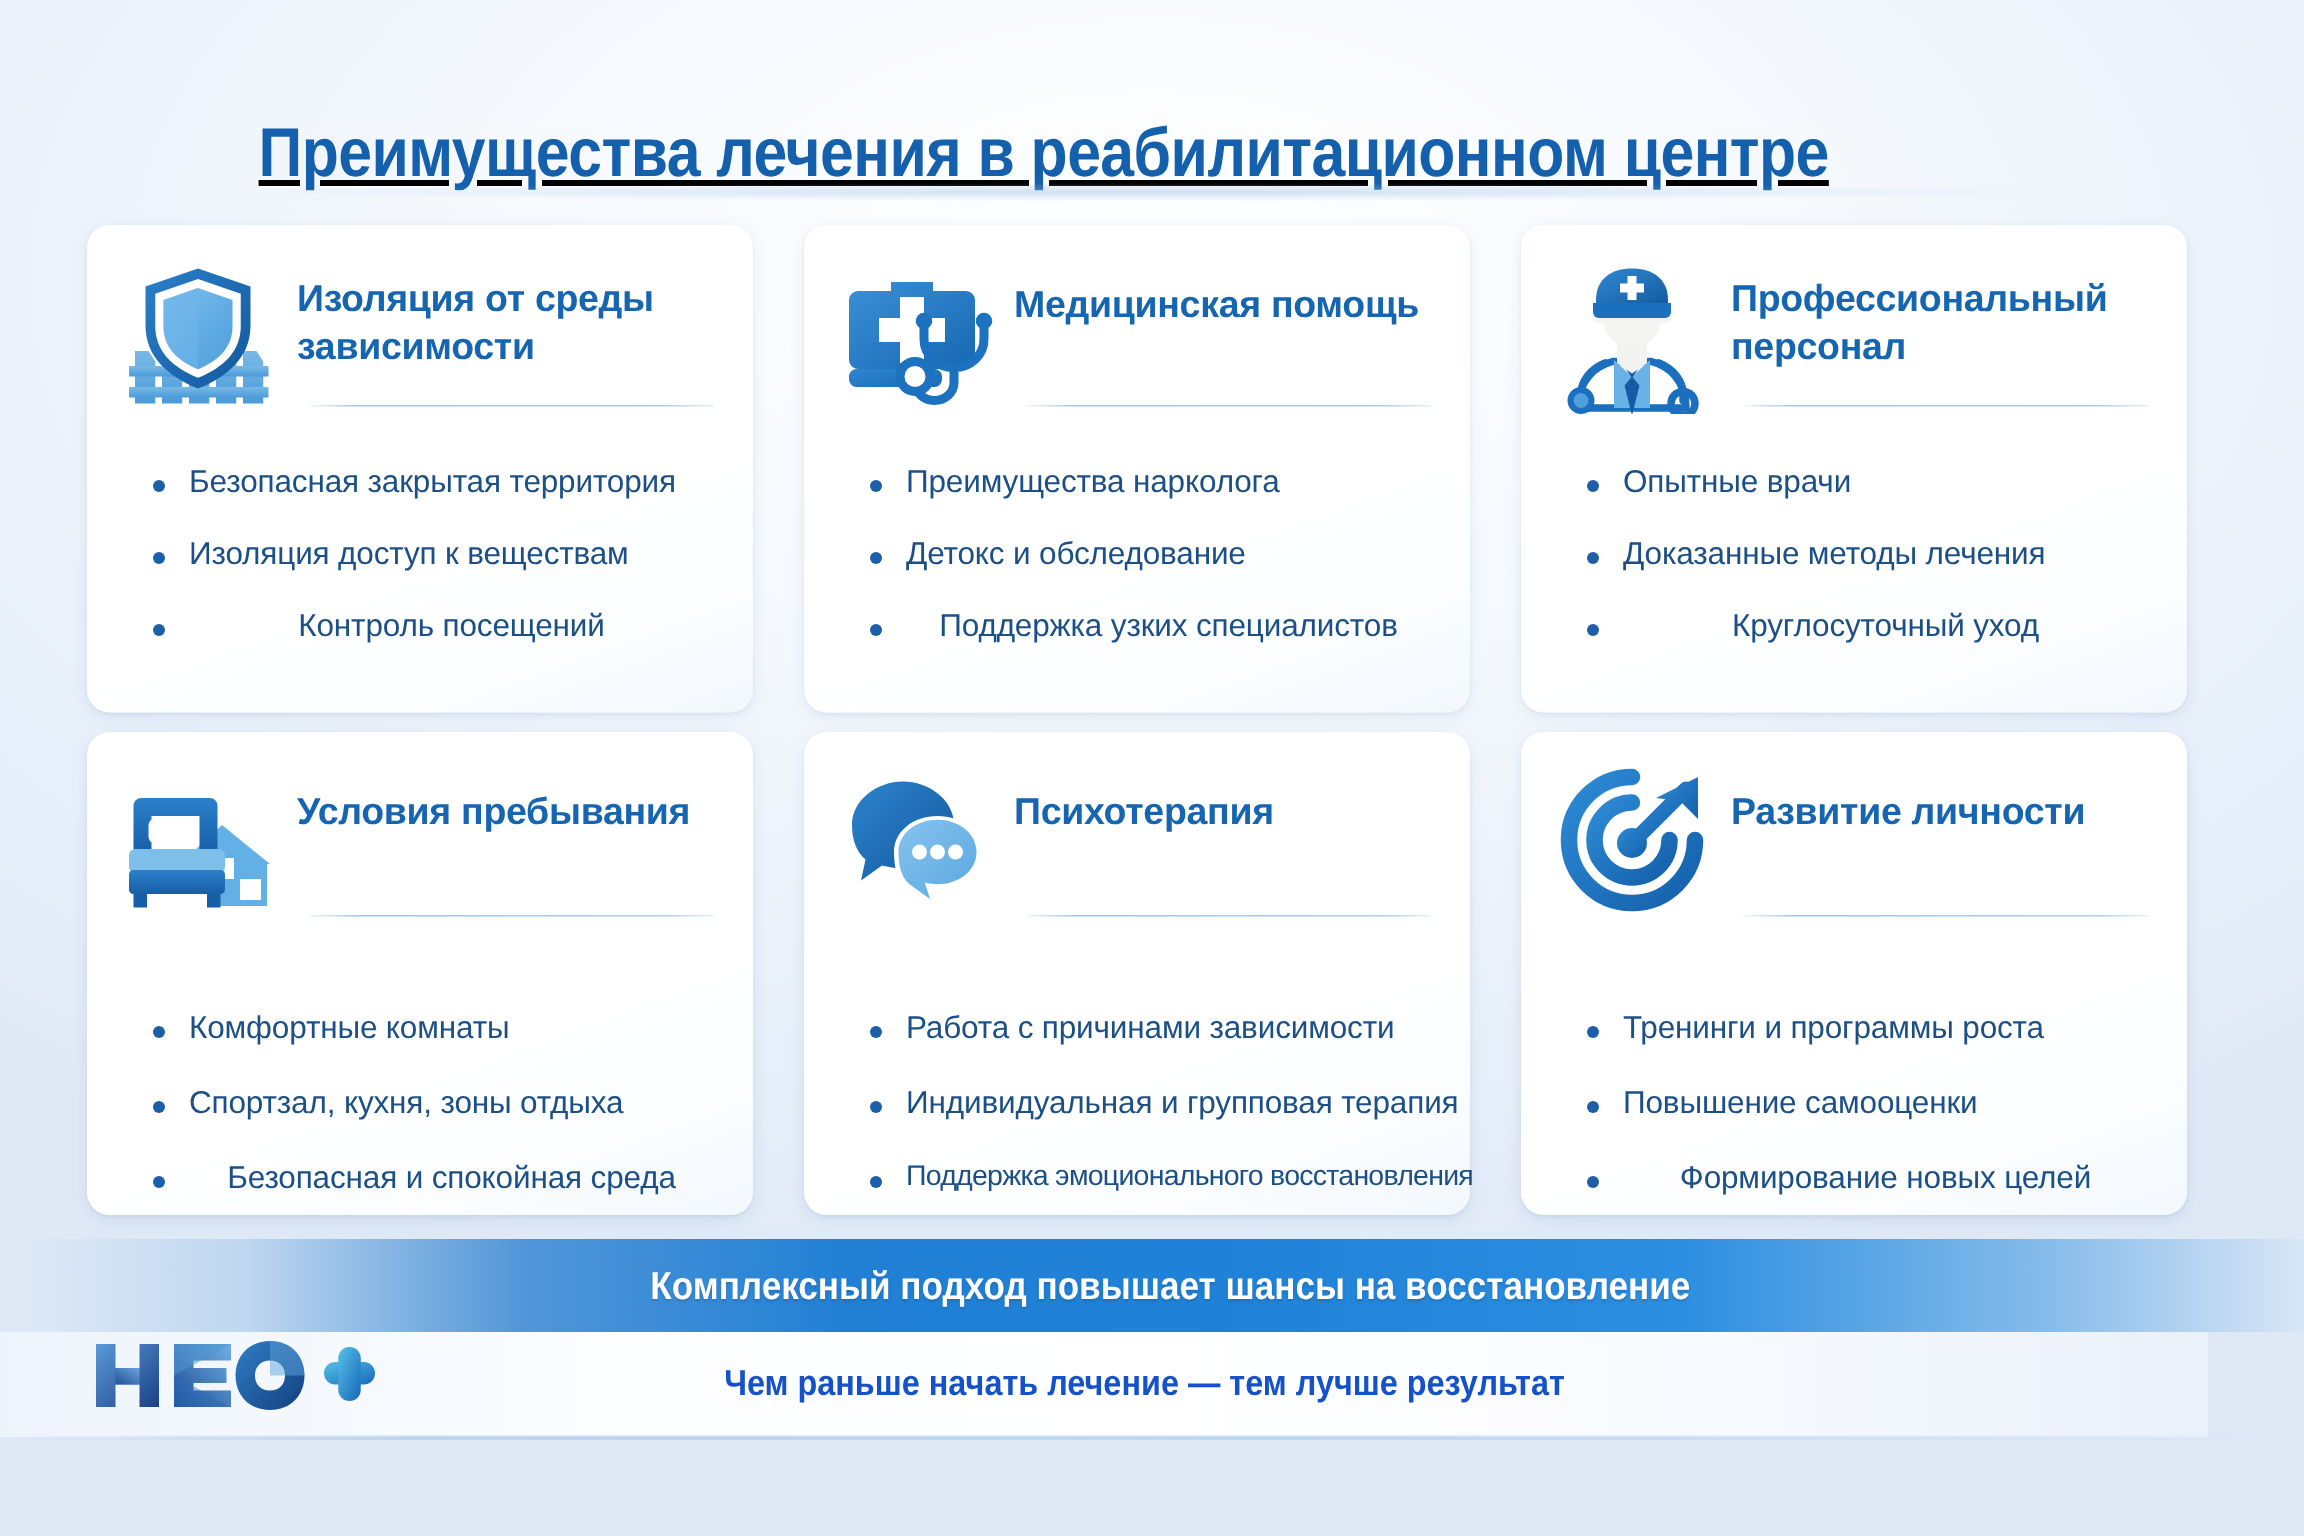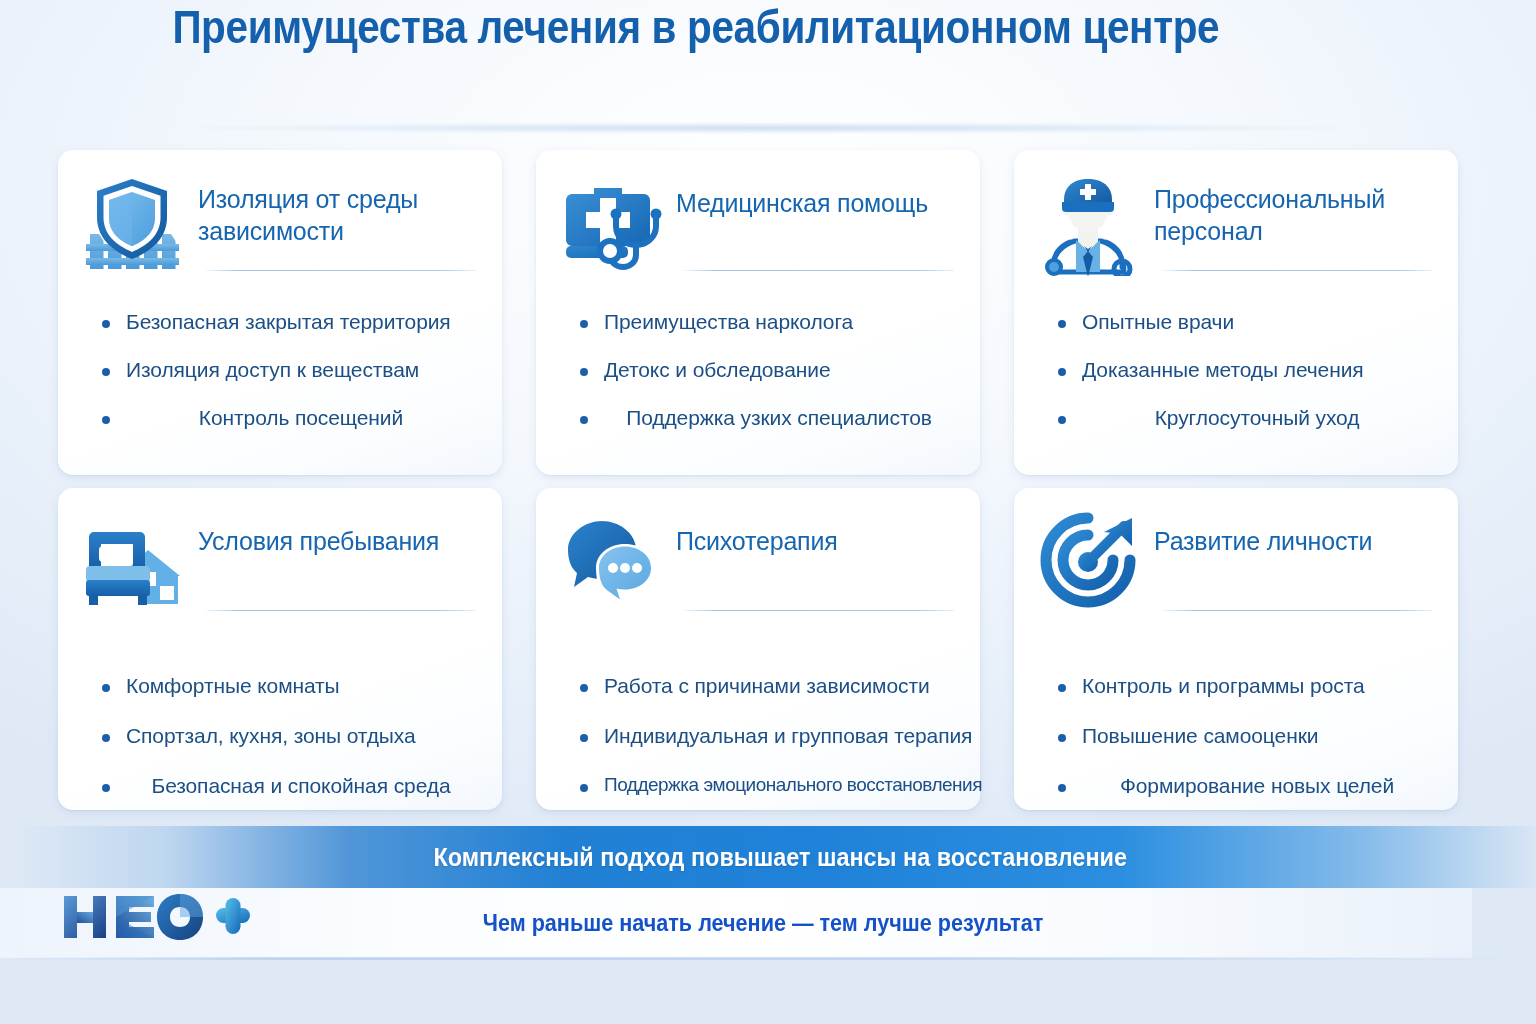--- a/index.html
+++ b/index.html
@@ -13,21 +13,21 @@
   body {
     background:
       radial-gradient(ellipse 1200px 700px at 50% 18%, #ffffff 0%, #f4f8fd 42%, #e8f0fa 72%, #dfe9f6 100%),
       linear-gradient(165deg,#eef4fc 0%, #e6eef9 55%, #dde8f6 100%);
     position:relative;
   }
 
   
   .title-wrap{
     position:absolute; top:0; left:0; width:1392px; height:128px;
-    display:flex; align-items:flex-start; justify-content:center;
+    display:flex; align-items:flex-end; justify-content:center;text-decoration:underline;
   }
   .title{
     font-size:46px;
     font-weight:bold;
     color:#1560ad;
     letter-spacing:-0.4px;
     transform:scaleX(0.88);
     transform-origin:center;
     white-space:nowrap;
     text-shadow:0 1px 0 rgba(255,255,255,.7);
@@ -67,21 +67,21 @@
   .icon{
     flex:0 0 auto;
     width:104px; height:104px;
     margin-top:-4px;
     margin-left:-4px;
   }
   .icon svg{ display:block; width:100%; height:100%; }
 
   .card-title{
     font-size:25px;
-    font-weight:normal;
+    font-weight:bold;
     color:#1565b0;
     line-height:1.26;
     padding-top:12px;
     letter-spacing:-0.2px;
   }
   .card.two-line .card-title{ padding-top:8px; }
 
   .divider{
     position:absolute;
     left:148px; right:26px;
@@ -401,21 +401,21 @@
           <circle cx="52" cy="52" r="10" fill="url(#g6a)"></circle>
 
           <path d="M52 52 L88 16" fill="none" stroke="url(#g6a)" stroke-width="10" stroke-linecap="round"></path>
           <path d="M96 8 L96 36 L84 24 L68 22 z" fill="url(#g6a)"></path>
         </svg>
       </div>
       <div class="card-title">Развитие личности</div>
     </div>
     <div class="divider"></div>
     <ul class="bullets">
-      <li>Контроль и программы роста</li>
+      <li>Тренинги и программы роста</li>
       <li>Повышение самооценки</li>
       <li>Формирование новых целей</li>
     </ul>
   </div>
 
 </div>
 
 <div class="banner">
   <div class="banner-text">Комплексный подход повышает шансы на восстановление</div>
 </div>

